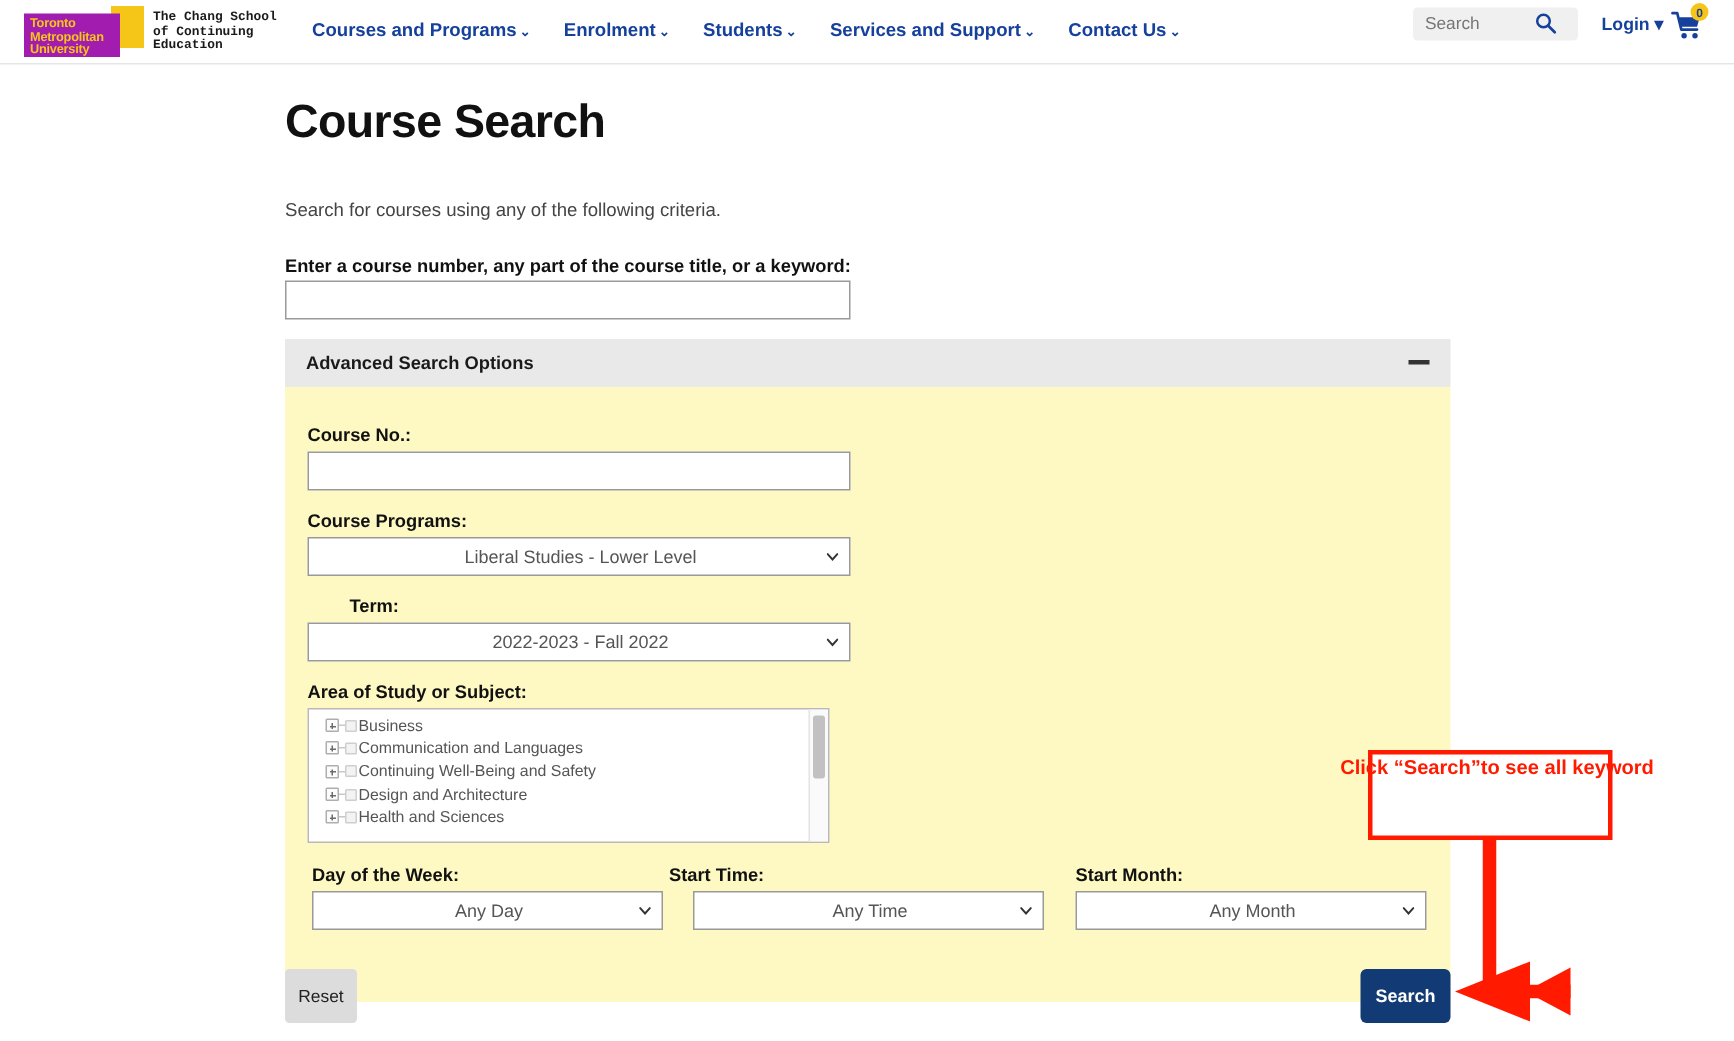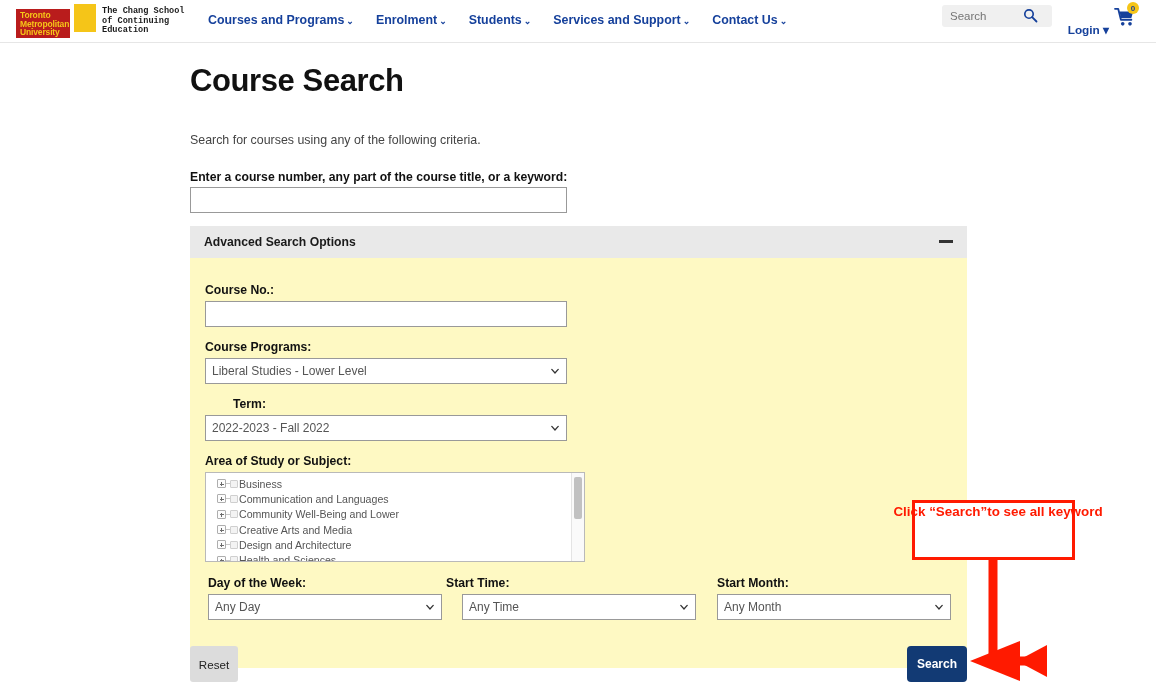--- a/index.html
+++ b/index.html
@@ -24,22 +24,22 @@
     position:absolute; left:16px; top:4px;
     width:80px; height:34px;
   }
   .logo-yellow {
     position:absolute; right:0; top:0;
     width:22px; height:28px;
     background:#f5c518;
   }
   .logo-blue {
     position:absolute; left:0; top:5px;
-    width:54px; height:29px;
-    background:#b91c1c;
+    width:64px; height:29px;
+    background:#a21caf;
     padding:2px 3px 0 4px;
   }
   .logo-blue div {
     color:#f5c518;
     font-size:8.5px;
     font-weight:bold;
     line-height:8.6px;
     letter-spacing:-0.15px;
     font-family:"Liberation Sans", sans-serif;
   }
@@ -76,21 +76,21 @@
     border:0; background:transparent; outline:none;
     font-size:11.5px; color:#6a6a6a;
     padding-left:8px; width:78px;
     font-family:"Liberation Sans", sans-serif;
   }
   .search-icon-hdr {
     position:absolute; right:118px; top:8px;
     width:15px; height:15px; cursor:pointer;
   }
   .login {
-    position:absolute; right:47px; top:23px;
+    position:absolute; right:47px; top:9px;
     font-size:11.8px; font-weight:bold; color:#15409b;
     cursor:pointer; white-space:nowrap;
   }
   .cart {
     position:absolute; right:20px; top:7px;
     width:22px; height:20px; cursor:pointer;
   }
   .cart-badge {
     position:absolute; right:17px; top:2px;
     width:12px; height:12px; border-radius:50%;
@@ -155,32 +155,32 @@
     border:1px solid #999; background:#fff;
     font-size:12px; padding:0 6px;
     font-family:"Liberation Sans", sans-serif;
   }
   select.sel {
     height:26px;
     border:1px solid #999; background:#fff;
     font-size:12px; color:#555;
     padding:0 4px 0 6px;
     font-family:"Liberation Sans", sans-serif;
-    -webkit-appearance:none; appearance:none;
+    -webkit-appearance:none; appearance:none;text-align:center;
   }
   .sel-wrap { position:relative; display:inline-block; }
   .sel-arrow {
     position:absolute; right:8px; top:9px;
     pointer-events:none;
     width:8px; height:8px;
   }
 
   .tree {
     position:absolute; left:15px; top:274px;
-    width:380px; height:90px;
+    width:348px; height:90px;
     background:#fff; border:1px solid #b9b9b9;
     overflow:hidden;
   }
   .tree-row {
     display:flex; align-items:center;
     height:15.3px; padding-left:11px;
     font-size:10.6px; color:#555;
     position:relative;
   }
   .tree-plus {
@@ -361,27 +361,21 @@
           <div class="tree-row">
             <span class="tree-plus"></span>
               <span class="tree-dash"></span>
               <span class="tree-check"></span>
               <span>Communication and Languages</span>
           </div>
           <div class="tree-row">
             <span class="tree-plus"></span>
               <span class="tree-dash"></span>
               <span class="tree-check"></span>
-              <span>Community Well-Being and Lower</span>
-          </div>
-          <div class="tree-row">
-            <span class="tree-plus"></span>
-              <span class="tree-dash"></span>
-              <span class="tree-check"></span>
-              <span>Creative Arts and Media</span>
+              <span>Continuing Well-Being and Safety</span>
           </div>
           <div class="tree-row">
             <span class="tree-plus"></span>
               <span class="tree-dash"></span>
               <span class="tree-check"></span>
               <span>Design and Architecture</span>
           </div>
           <div class="tree-row">
             <span class="tree-plus"></span>
               <span class="tree-dash"></span>

